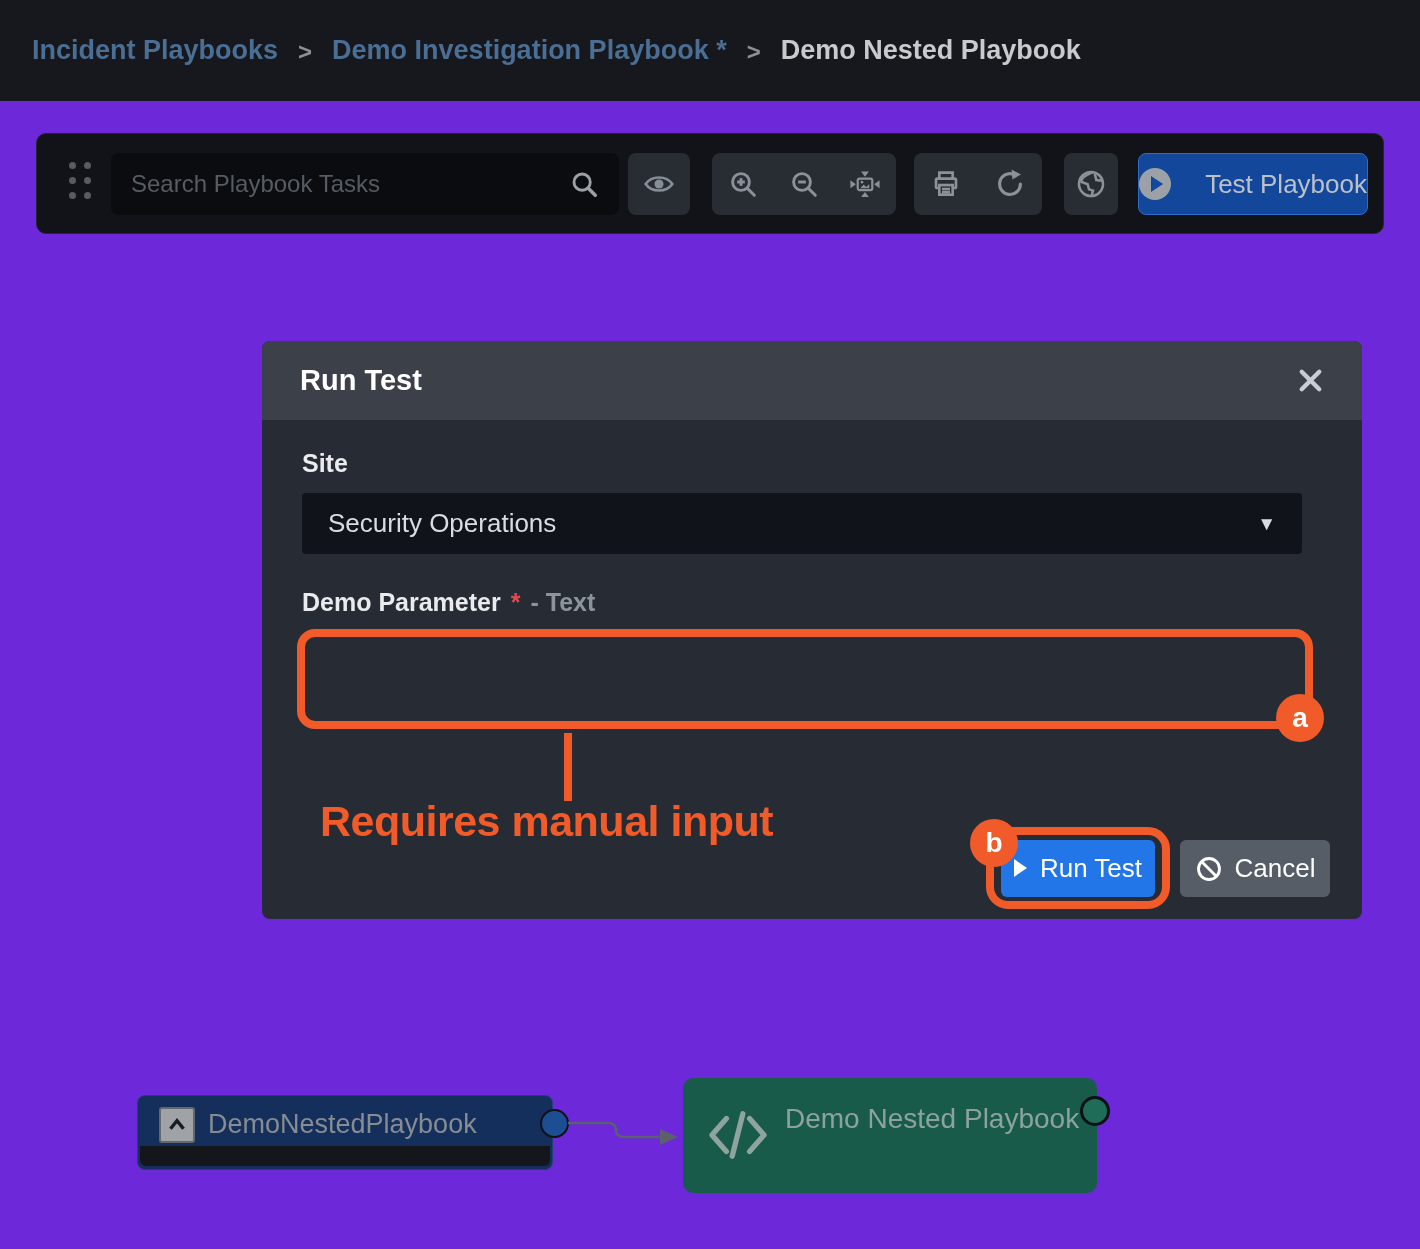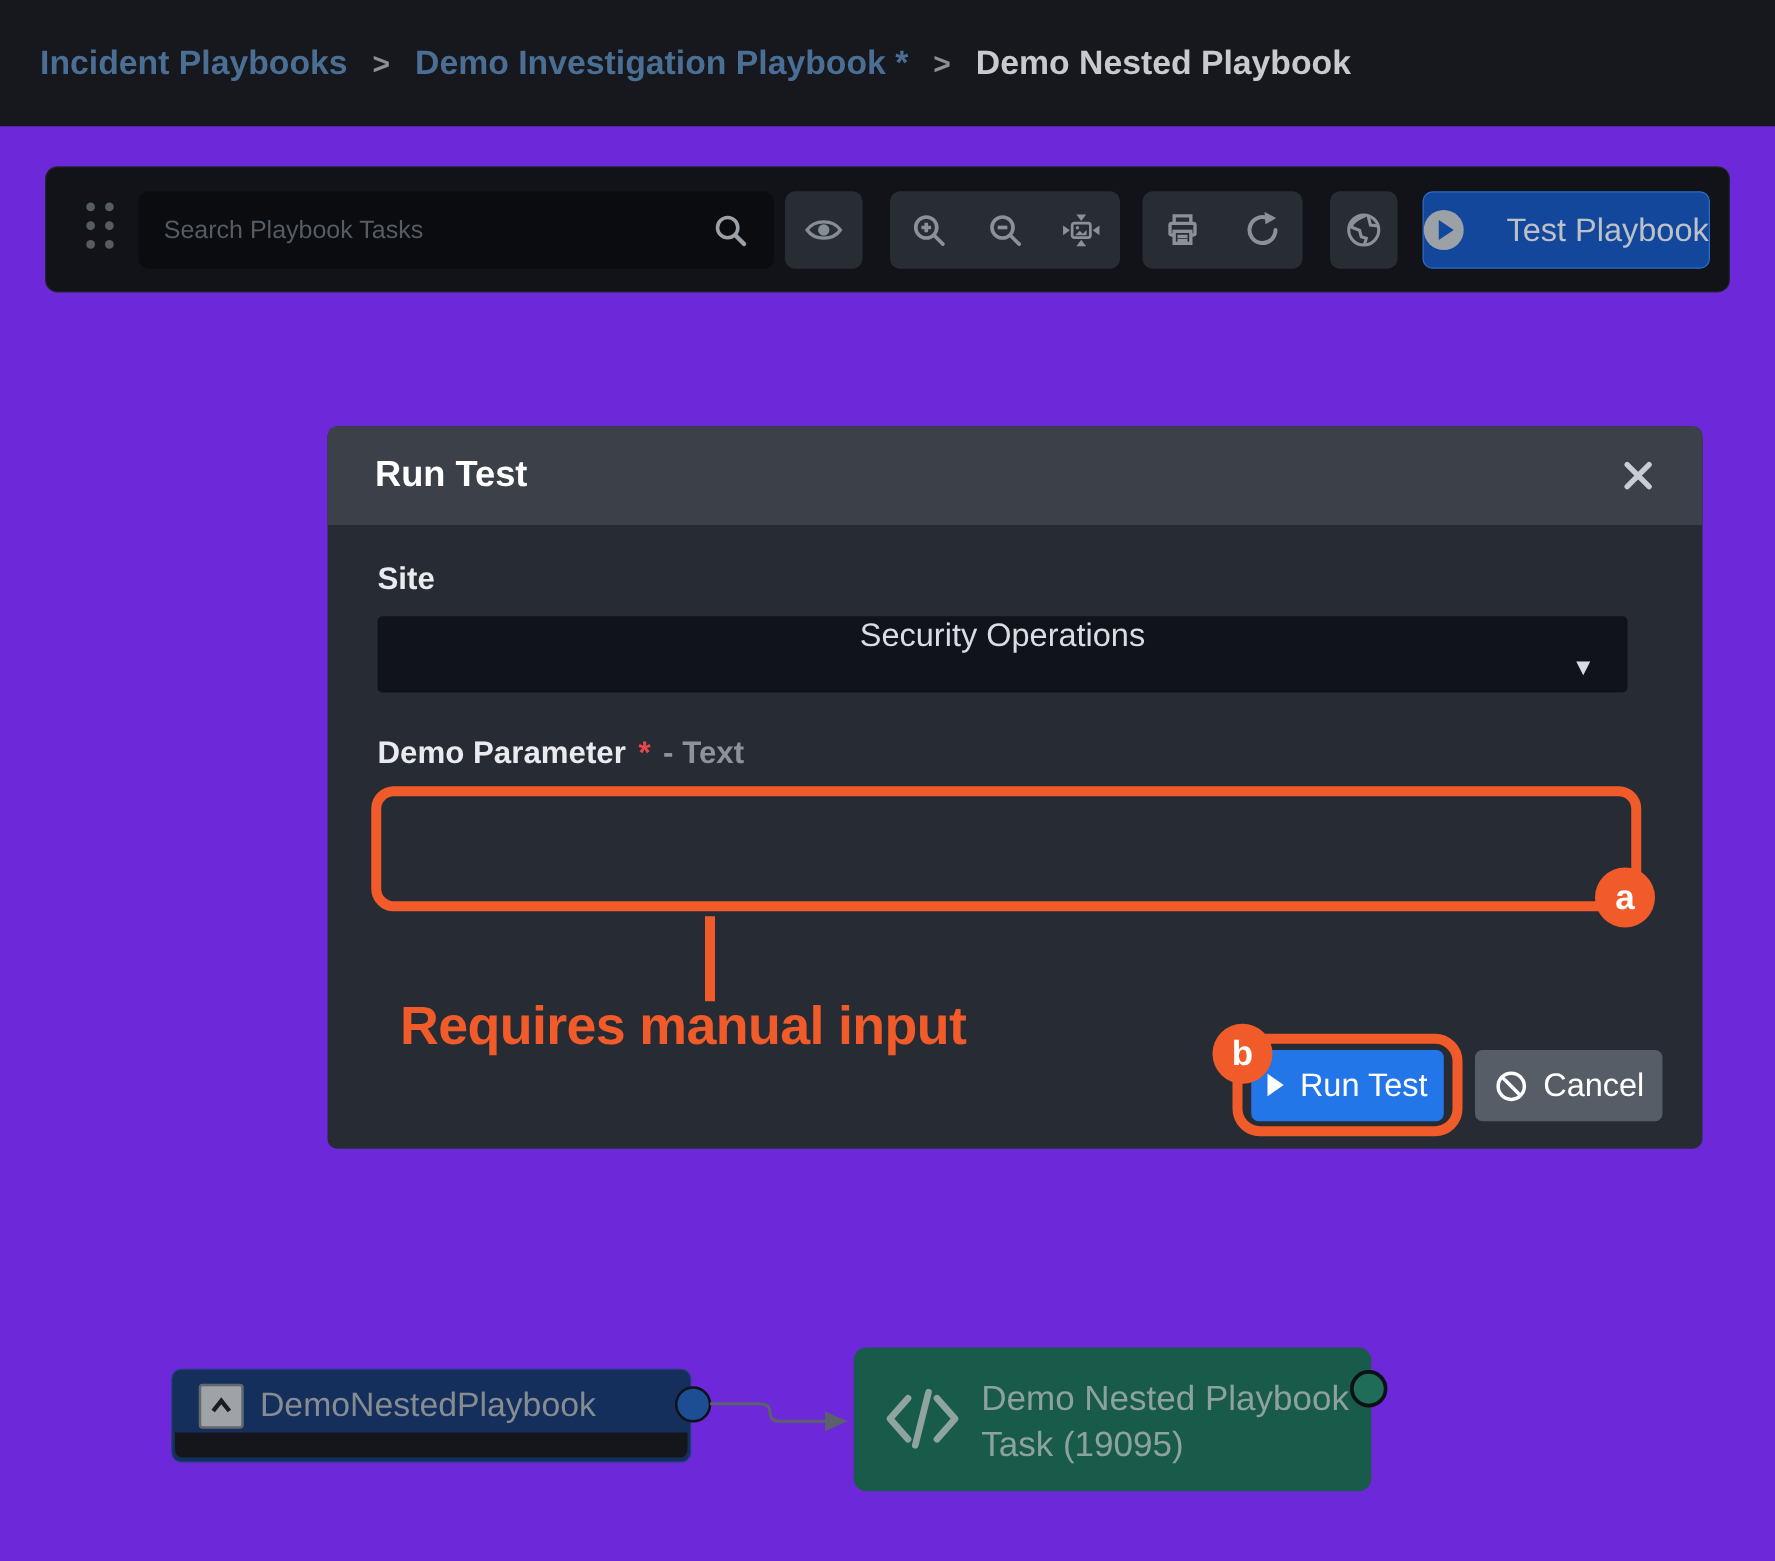--- a/index.html
+++ b/index.html
@@ -17,21 +17,21 @@
   
   .toolbar { position:absolute; left:36px; top:133px; width:1348px; height:101px;
              background:#111318; border:1px solid #23262B; border-radius:10px; }
   .drag-handle { position:absolute; left:32px; top:28px; display:grid;
                  grid-template-columns:repeat(2,7px); grid-template-rows:repeat(3,7px);
                  gap:8px 8px; cursor:grab; }
   .drag-handle i { width:7px; height:7px; border-radius:50%; background:#565C63; }
   .search-box { position:absolute; left:74px; top:19px; width:508px; height:62px;
                 background:#0A0C0F; border-radius:8px; display:flex; align-items:center; padding:0 20px; }
   .search-box input { flex:1; background:transparent; border:none; outline:none;
-                      color:#C8CBCE; font-size:20px; font-family:inherit; }
+                      color:#C8CBCE; font-size:24px; font-family:inherit; }
   .search-box input::placeholder { color:#565C63; }
   .tb-btn { position:absolute; top:19px; height:62px; background:#282D34; border-radius:8px;
             display:flex; align-items:center; justify-content:space-around; cursor:pointer; }
   .btn-eye { left:591px; width:62px; }
   .group-zoom { left:675px; width:184px; }
   .group-print { left:877px; width:128px; }
   .btn-globe { left:1027px; width:54px; }
   .icon-btn { display:flex; align-items:center; justify-content:center; width:56px; height:62px; cursor:pointer; }
   .btn-test { position:absolute; left:1101px; top:19px; width:230px; height:62px;
               background:#13479C; border:1px solid #2E6CC8; border-radius:8px;
@@ -45,21 +45,21 @@
   
   .modal { position:absolute; left:262px; top:341px; width:1100px; height:578px;
            background:#272C34; border-radius:8px; overflow:visible; z-index:10; }
   .modal-header { position:absolute; left:0; top:0; width:100%; height:79px; background:#3B4049;
                   border-radius:8px 8px 0 0; display:flex; align-items:center; padding:0 38px; }
   .modal-title { font-size:29px; font-weight:700; color:#FFFFFF; }
   .modal-close { margin-left:auto; cursor:pointer; display:flex; align-items:center; }
   .field-label { position:absolute; left:40px; font-size:25px; font-weight:700; color:#E9EBEE; }
   .site-label { top:108px; }
   .select { position:absolute; left:40px; top:152px; width:1000px; height:61px; background:#10141A;
-            border-radius:4px; display:flex; align-items:center; padding:0 26px; cursor:pointer;flex-direction:column; }
+            border-radius:4px; display:flex; align-items:center; padding:0 26px; cursor:pointer; }
   .select .value { font-size:26px; color:#D9DDE1; }
   .select .caret { margin-left:auto; font-size:19px; color:#D9DDE1; }
   .param-row { position:absolute; left:40px; top:247px; display:flex; gap:10px; align-items:center; }
   .param-name { font-size:25px; font-weight:700; color:#E9EBEE; }
   .param-req { font-size:25px; font-weight:700; color:#E5484D; }
   .param-type { font-size:25px; font-weight:700; color:#8D939B; }
   .orange-box { position:absolute; left:35px; top:288px; width:1016px; height:100px;
                 border:8px solid #F15B2A; border-radius:18px; background:#272C34; }
   .orange-box input { width:100%; height:100%; background:transparent; border:none; outline:none;
                       color:#FFFFFF; font-size:26px; padding:0 18px; font-family:inherit; }
@@ -282,18 +282,17 @@
   <div class="node-green">
     <span class="ng-icon">
       <svg viewBox="0 0 64 56" width="62" height="54" fill="none" stroke="#8FA49E" stroke-width="5.5" stroke-linecap="round" stroke-linejoin="round">
         <polyline points="20,11 5,28 20,45"></polyline>
         <line x1="37" y1="6" x2="26" y2="50"></line>
         <polyline points="44,11 59,28 44,45"></polyline>
       </svg>
     </span>
     <div class="ng-text">
       <div>Demo Nested Playbook</div>
-      <div>Task (19095)</div>
     </div>
     <span class="port port-green"></span>
   </div>
 
 </div>
 
 </body></html>

